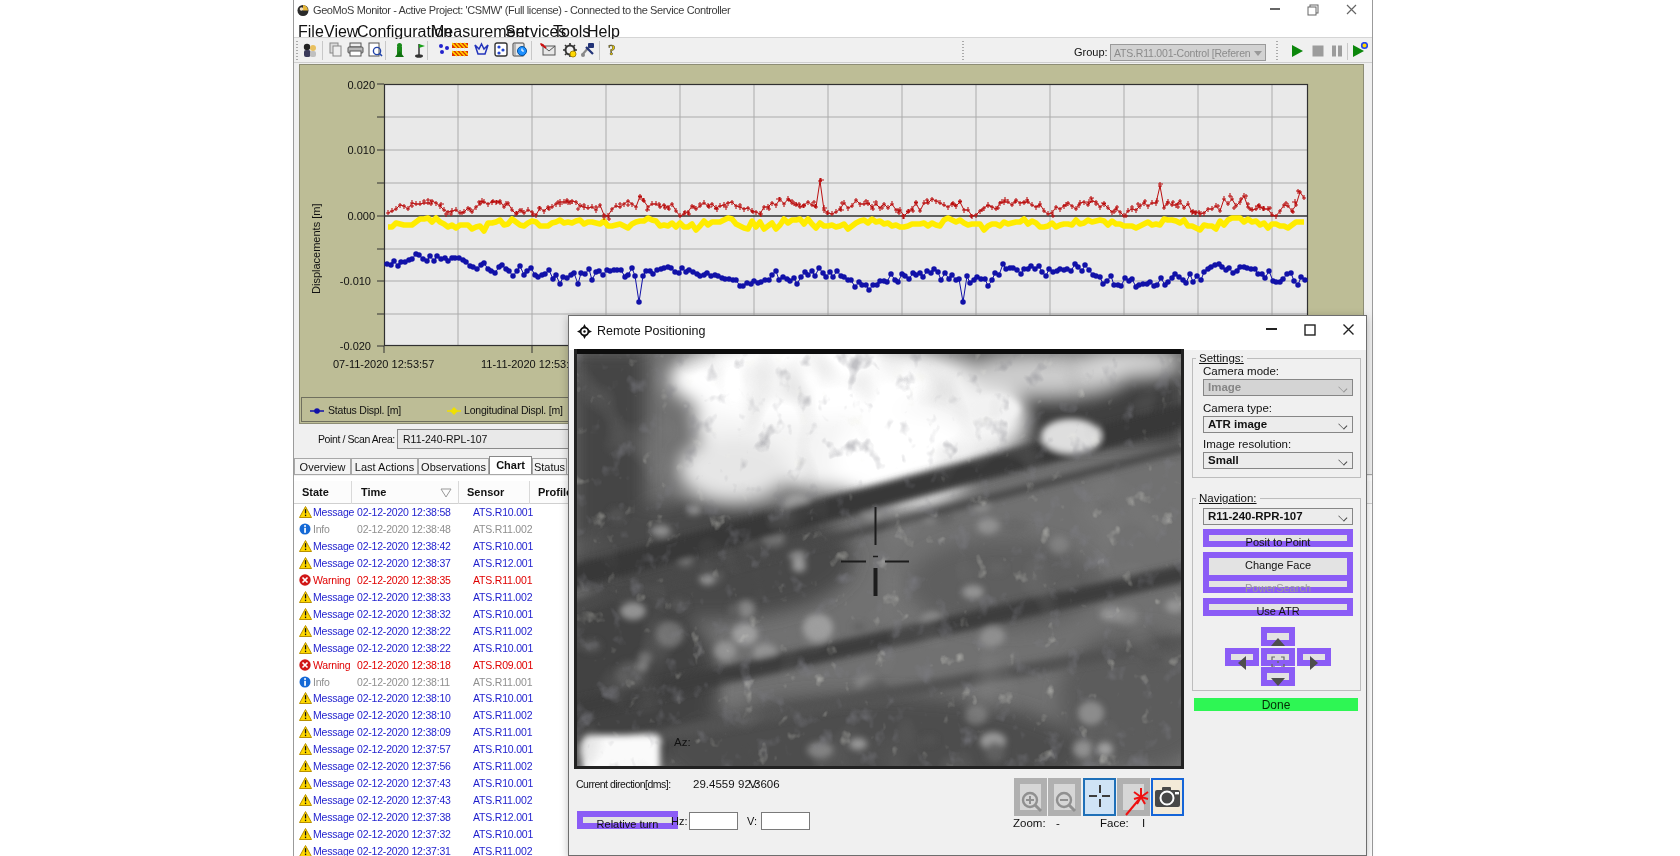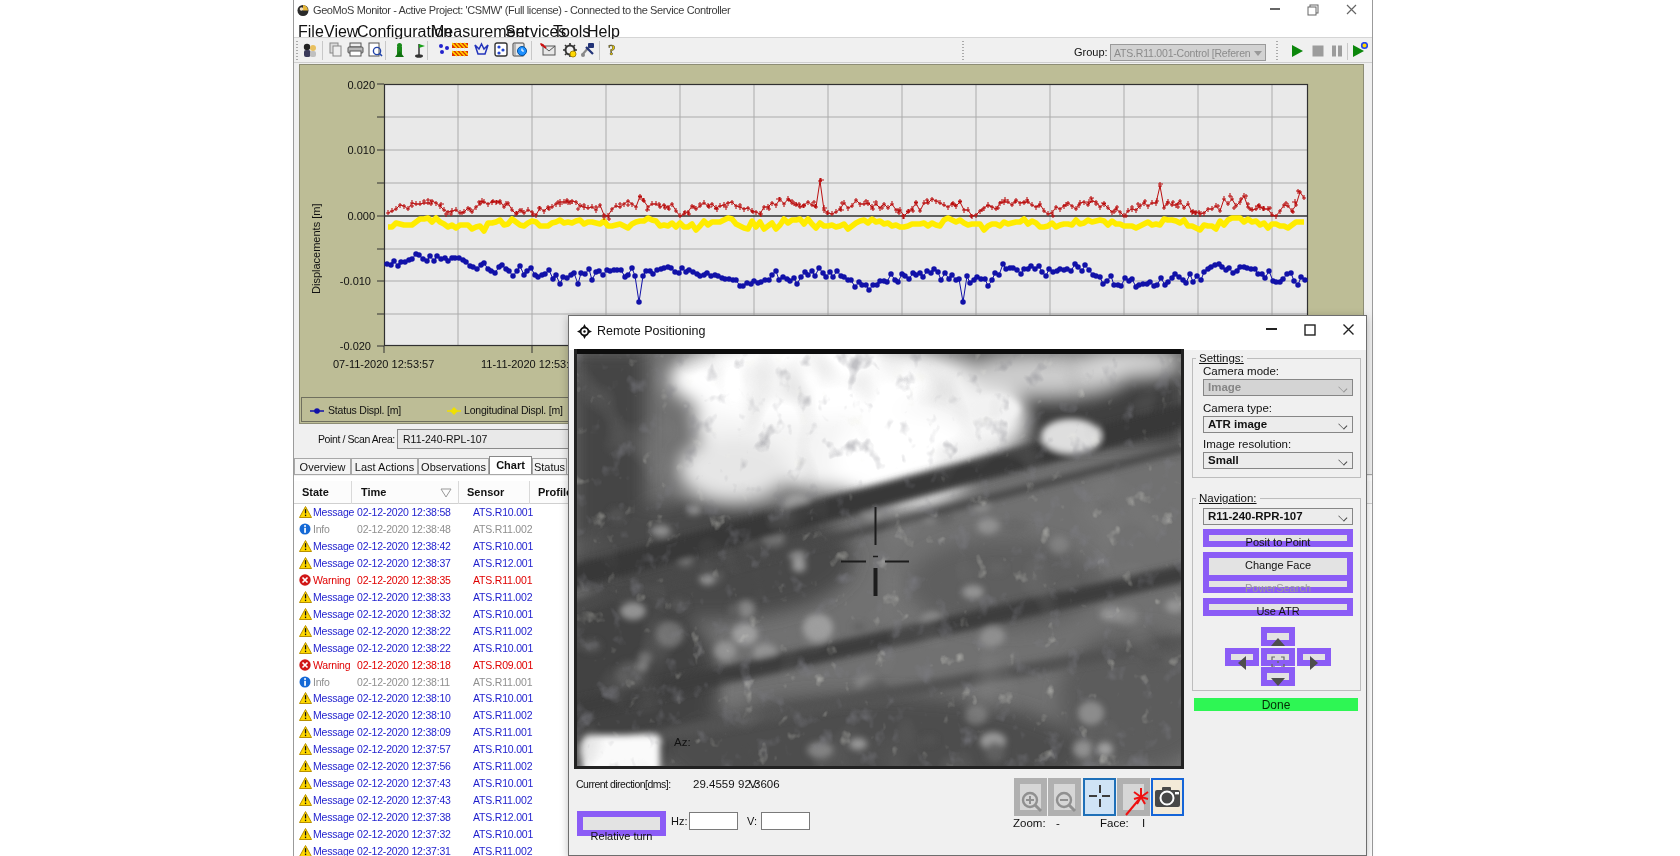--- a/index.html
+++ b/index.html
@@ -637,21 +637,21 @@
           <circle cx="8" cy="7" r="1" fill="#666"></circle>
         </svg></div>
   <div class="btn" style="left:1297px;top:648px;width:34px;height:18px"><span style="display:inline-block;margin-top:2px;width:0;height:0;border-top:7px solid transparent;border-bottom:7px solid transparent;border-left:8px solid #4e4e4e"></span></div>
   <div class="btn" style="left:1261px;top:667px;width:34px;height:19px"><span style="display:inline-block;margin-top:5px;width:0;height:0;border-left:7px solid transparent;border-right:7px solid transparent;border-top:8px solid #4e4e4e"></span></div>
   <div class="abs" style="left:1194px;top:698px;width:164px;height:13px;background:#2ef654;text-align:center;font-size:12px;color:#052b05">Done</div>
   <span class="dlbl" style="left:576px;top:778px;font-size:10.5px;letter-spacing:-0.5px">Current direction[dms]:</span>
   <span class="dlbl" style="left:674px;top:736px">Az:</span>
   <span class="dlbl" style="left:693px;top:778px">29.4559</span>
   <span class="dlbl" style="left:749px;top:778px">V:</span>
   <span class="dlbl" style="left:738px;top:778px">92.3606</span>
-  <div class="btn" style="left:577px;top:811px;width:89px;height:18px;padding-top:13px">Relative turn</div>
+  <div class="btn" style="left:577px;top:811px;width:101px;height:18px;padding-top:1px">Relative turn</div>
   <span class="dlbl" style="left:671px;top:815px;font-size:11px">Hz:</span>
   <div class="abs" style="left:689px;top:812px;width:49px;height:18px;background:#fff;border:1px solid #7a7a7a"></div>
   <span class="dlbl" style="left:747px;top:815px;font-size:11px">V:</span>
   <div class="abs" style="left:761px;top:812px;width:49px;height:18px;background:#fff;border:1px solid #7a7a7a"></div>
   <div class="btn" style="left:1014px;top:778px;width:33px;height:38px;background:#d6d6d6;border-color:#b0b0b0"><svg width="24" height="24" style="margin-top:6px">
           <circle cx="10" cy="10" r="7" fill="none" stroke="#909090" stroke-width="2.4"></circle>
           <line x1="15" y1="15" x2="21" y2="21" stroke="#909090" stroke-width="3"></line>
           <line x1="6" y1="10" x2="14" y2="10" stroke="#909090" stroke-width="2"></line>
           <line x1="10" y1="6" x2="10" y2="14" stroke="#909090" stroke-width="2"></line>
         </svg></div>

